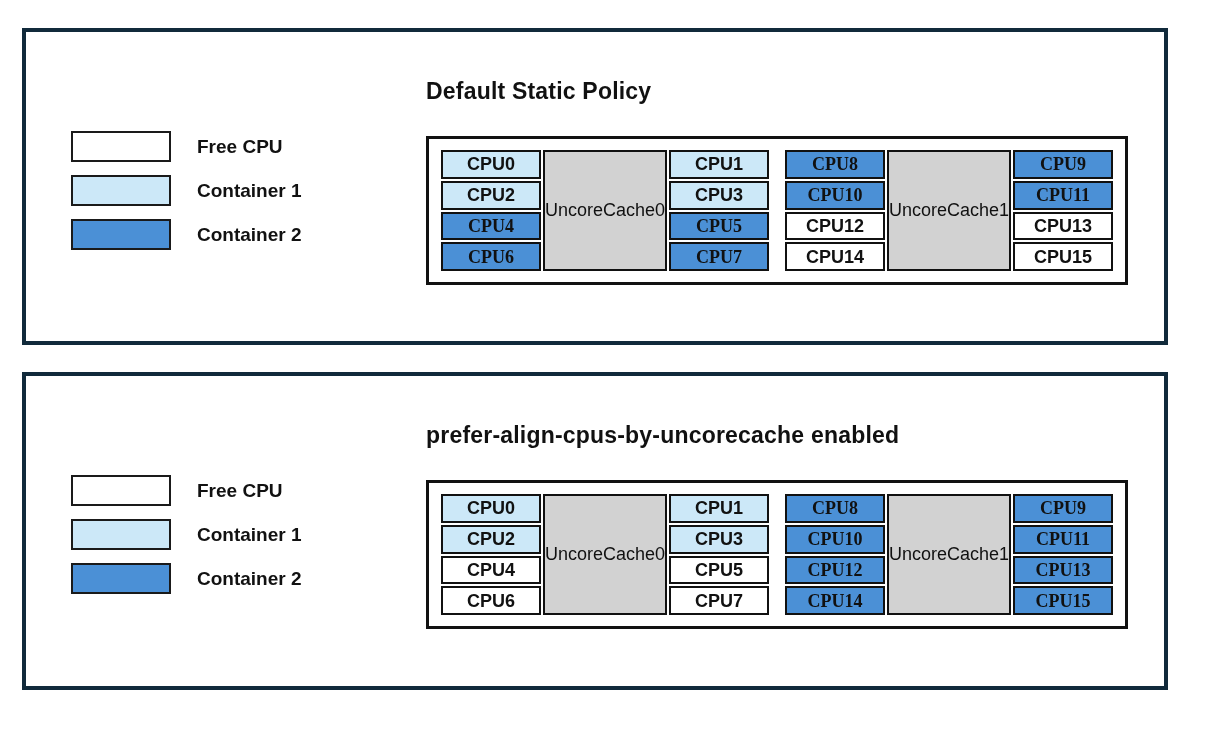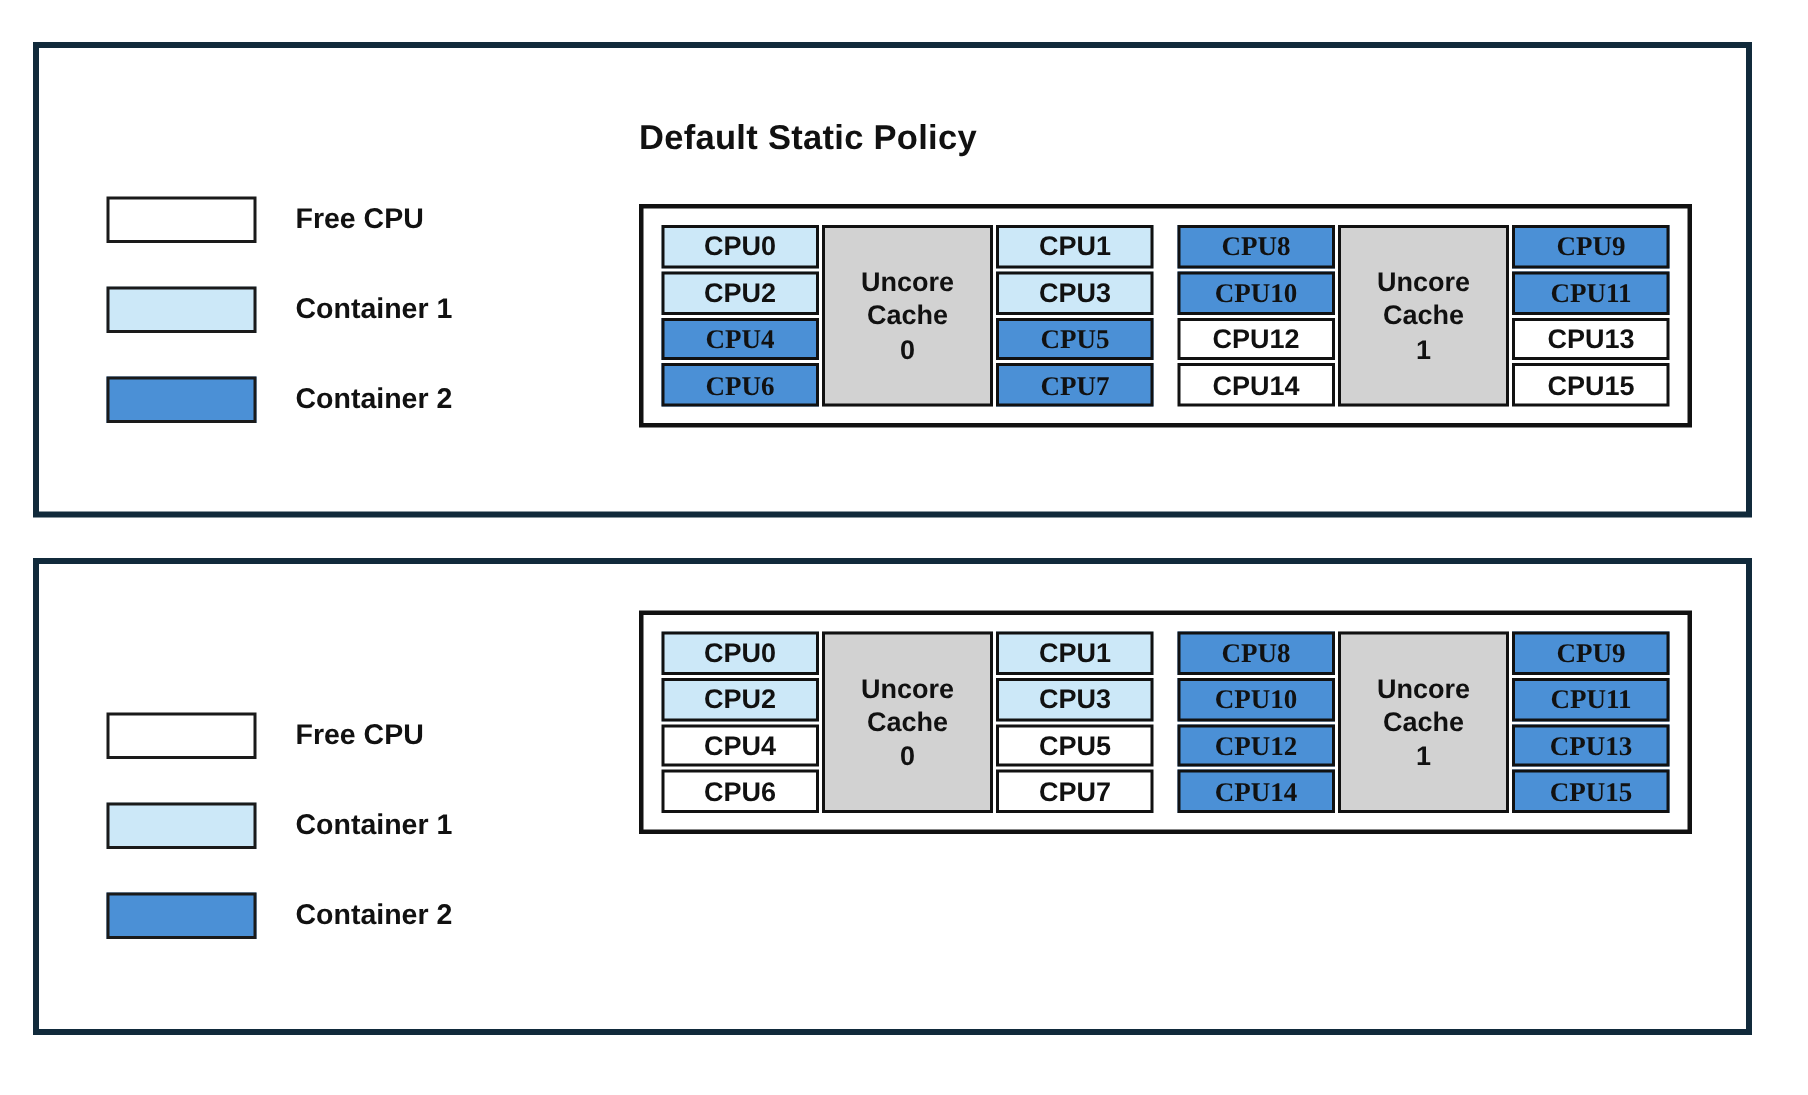--- a/index.html
+++ b/index.html
@@ -22,21 +22,21 @@
   }
   .panel-0 { top: 28px;  height: 317px; }
   .panel-1 { top: 372px; height: 318px; }
 
   .legend {
     position: absolute;
     left: 45px;
     top: 99px;
     display: flex;
     flex-direction: column;
-    gap: 29px;
+    gap: 13px;
   }
   .legend-row { display: flex; align-items: center; gap: 26px; }
   .swatch {
     width: 100px;
     height: 31px;
     box-sizing: border-box;
     border: 2px solid #1a1a1a;
     flex: 0 0 auto;
   }
   .legend-label {
@@ -91,24 +91,24 @@
   }
   .state-free       { background: var(--color-free, #ffffff); }
   .state-container1 { background: var(--color-container1, #cce8f8); }
   .state-container2 { background: var(--color-container2, #4b90d6); font-family: Liberation Serif, serif; }
   .cache-box {
     flex: 1.06;
     box-sizing: border-box;
     border: 2px solid #111111;
     background: var(--color-cache_fill, #d2d2d2);
     display: flex;
-    flex-direction: column;
+    flex-direction: row;
     align-items: center;
     justify-content: center;
-    font-weight: bold;
+    font-weight: normal;
     font-size: 18px;
     line-height: 1.25;
     text-align: left;
   }
 </style>
 </head>
 <body>
 
 <div class="canvas">
 
@@ -181,20 +181,21 @@
         <div class="legend-row">
           <span class="swatch" style="background: rgb(204, 232, 248);"></span>
           <span class="legend-label">Container 1</span>
         </div>
         <div class="legend-row">
           <span class="swatch" style="background: rgb(75, 144, 214);"></span>
           <span class="legend-label">Container 2</span>
         </div>
       </div>
     <div class="main">
+      <h2 class="title">prefer-align-cpus-by-uncorecache enabled</h2>
       <div class="diagram">
         <div class="cache-group">
           <div class="cpu-col">
               <div class="cpu-cell state-container1">CPU0</div>
               <div class="cpu-cell state-container1">CPU2</div>
               <div class="cpu-cell state-free">CPU4</div>
               <div class="cpu-cell state-free">CPU6</div>
             </div>
           <div class="cache-box">
               <div>Uncore</div>

